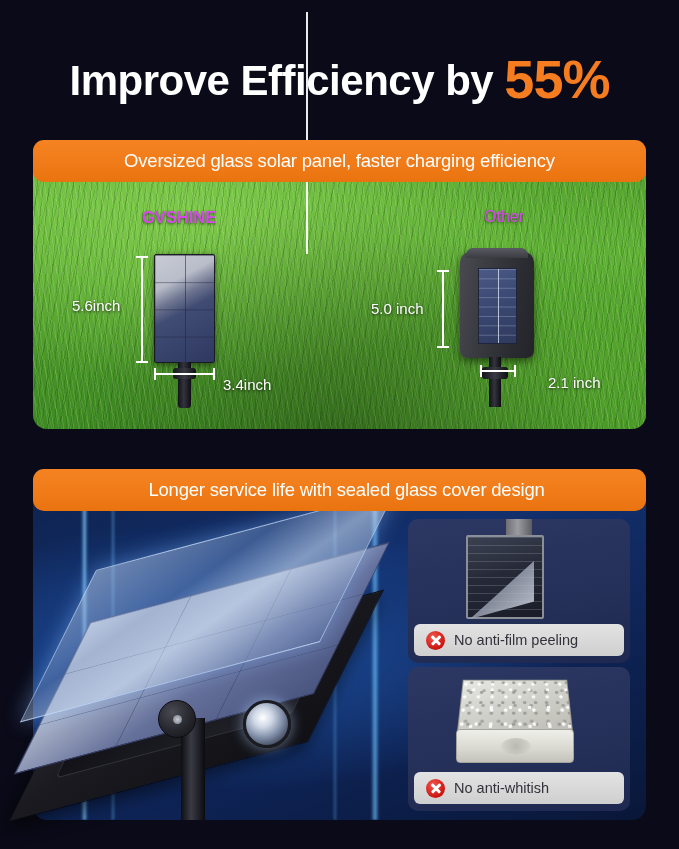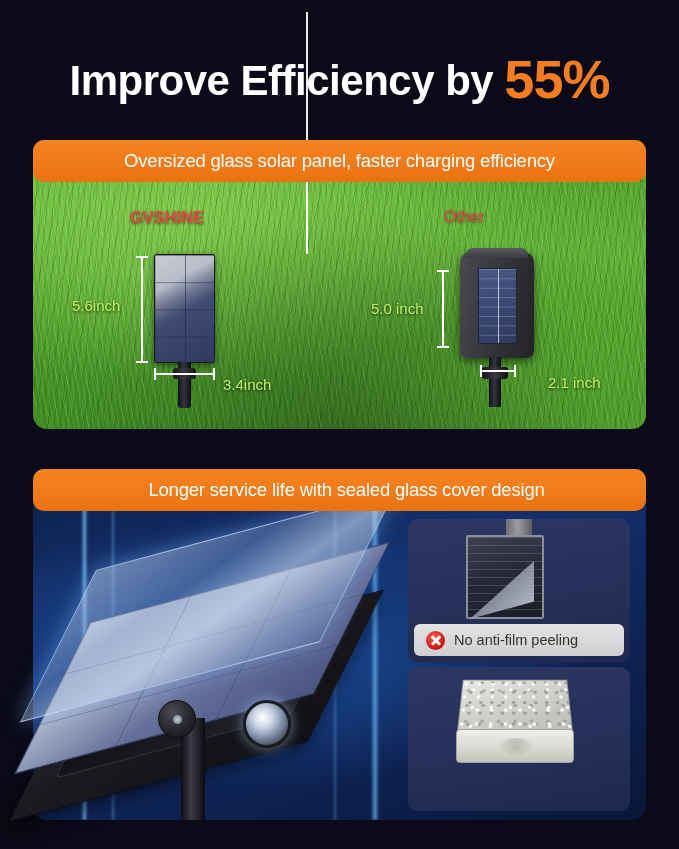--- a/index.html
+++ b/index.html
@@ -85,29 +85,30 @@
   .divider {
     position: absolute;
     left: 306px; top: 12px;
     width: 2px; height: 242px;
     background: rgba(255,255,255,.92);
     z-index: 5;
   }
 
   .brand-label, .other-label {
     position: absolute;
-    color: #ef4444;
+    color: #d946ef;
     font-size: 16.5px;
     font-weight: bold;
     text-shadow: 0 1px 3px rgba(0,0,0,.6);
     z-index: 5;
     white-space: nowrap;
+    padding-left: 12px;
   }
   .brand-label { left: 130px; top: 208px; }
-  .other-label { left: 444px; top: 208px; font-weight: normal; font-size: 16px; }
+  .other-label { left: 472px; top: 208px; font-weight: normal; font-size: 16px; }
 
   
   .gv-panel {
     position: absolute;
     left: 154px; top: 254px;
     width: 61px; height: 109px;
     border: 1.5px solid #1b1b22;
     border-radius: 2px;
     background: linear-gradient(152deg,
         #c9ccd6 0%, #b9bdc9 26%,
@@ -204,21 +205,21 @@
   .dim-h::before { left: 0; }
   .dim-h::after  { right: 0; }
 
   #gv-dim-v   { left: 141px; top: 256px;  height: 107px; }
   #gv-dim-h   { left: 154px; top: 373px;  width: 61px; }
   #oth-dim-v  { left: 442px; top: 270px;  height: 78px; }
   #oth-dim-h  { left: 480px; top: 370px;  width: 36px; }
 
   .dim-text {
     position: absolute;
-    color: #bef264;
+    color: #ffffff;
     font-size: 15px;
     text-shadow: 0 1px 3px rgba(0,0,0,.75);
     z-index: 8;
     white-space: nowrap;
   }
   #gv-h-text  { left: 72px;  top: 297px; }
   #gv-w-text  { left: 223px; top: 376px; }
   #oth-h-text { left: 371px; top: 300px; }
   #oth-w-text { left: 548px; top: 374px; }
 
@@ -497,13 +498,17 @@
     <span class="x-icon"></span>
     <span>No anti-film peeling</span>
   </div>
 </div>
 
 <div class="mini-card" id="mini2">
   <div class="mini-photo photo-white">
     <div class="top"></div>
     <div class="bottom"></div>
   </div>
+  <div class="mini-caption">
+    <span class="x-icon"></span>
+    <span>No anti-whitish</span>
+  </div>
 </div>
 
 </body></html>

